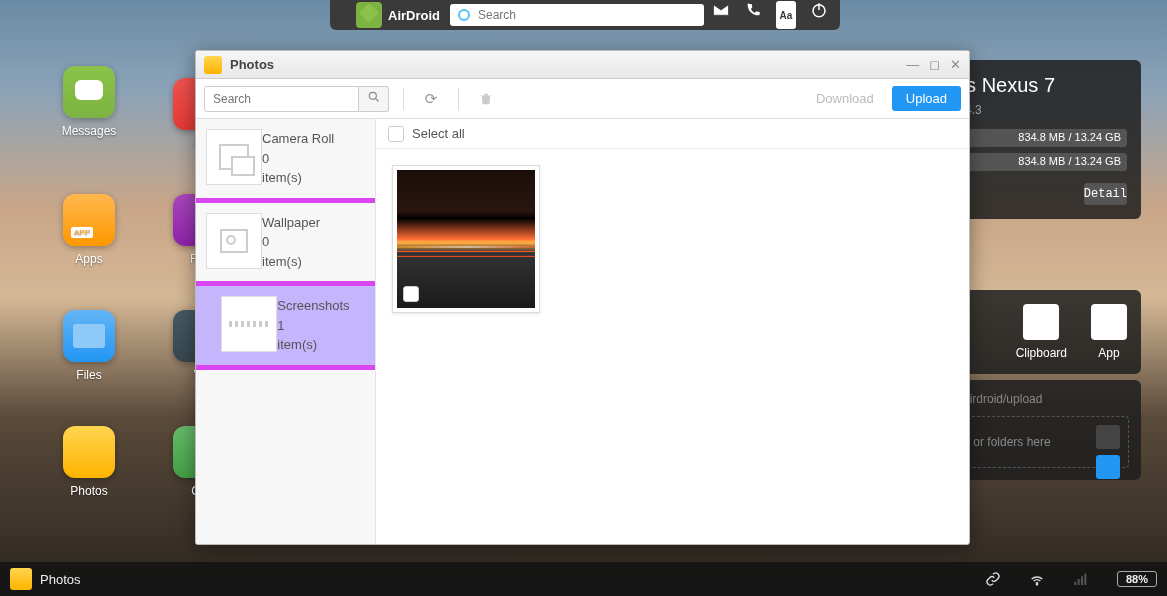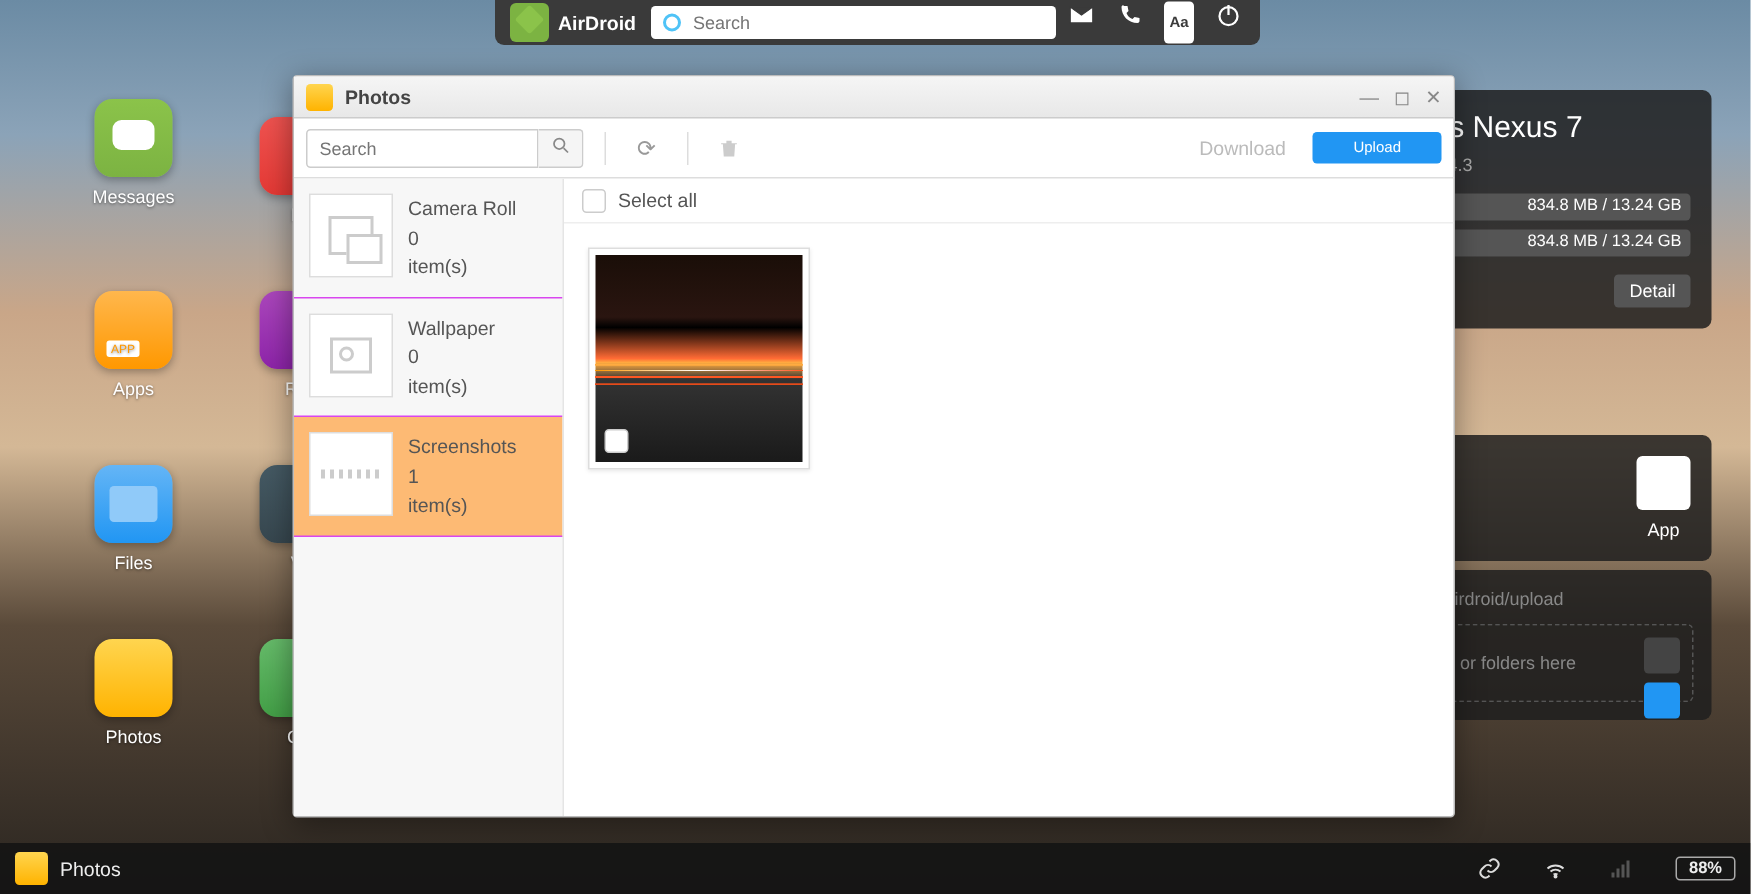--- a/index.html
+++ b/index.html
@@ -1,19 +1,19 @@
 <!DOCTYPE html>
 <html><head>
 <meta charset="utf-8">
 <style>
 * { margin: 0; padding: 0; box-sizing: border-box; font-family: Arial, Helvetica, sans-serif; }
 body { width: 1167px; height: 596px; overflow: hidden; position: relative; background: linear-gradient(180deg, #6b8ba4 0%, #8ba3b8 15%, #c9a688 35%, #d4b896 50%, #5a4a3a 70%, #2a2520 100%); }
 
 
-.topbar { position: absolute; top: 0; left: 330px; width: 510px; height: 30px; background: #3a3a3a; display: flex; align-items: center; border-radius: 0 0 6px 6px; }
+.topbar { position: absolute; top: 0; left: 330px; width: 510px; height: 30px; background: #3a3a3a; display: flex; align-items: center; border-radius: 0 0 6px 6px; padding-left: 16px; }
 .brand { display: flex; align-items: center; color: #fff; font-size: 13px; font-weight: bold; padding: 0 10px; }
 .brand-icon { width: 26px; height: 26px; background: #7cb342; border-radius: 4px; margin-right: 6px; position: relative; }
 .brand-icon::before { content: ""; position: absolute; top: 4px; left: 6px; width: 14px; height: 14px; background: #8bc34a; border-radius: 2px; transform: rotate(45deg); }
 .search-top { flex: 1; height: 22px; background: #fff; border-radius: 3px; display: flex; align-items: center; padding: 0 8px; margin-right: 8px; }
 .search-top .sicon { width: 12px; height: 12px; border: 2px solid #4fc3f7; border-radius: 50%; margin-right: 8px; }
 .search-top input { border: none; outline: none; font-size: 12px; flex: 1; color: #999; }
 .top-icons { display: flex; gap: 14px; padding-right: 12px; }
 .top-ico { width: 18px; height: 18px; display: flex; align-items: center; justify-content: center; color: #fff; }
 
 
@@ -31,21 +31,21 @@
 .d-vid { background: linear-gradient(#455a64,#37474f); }
 .d-call { background: linear-gradient(#66bb6a,#43a047); }
 
 
 .device-panel { position: absolute; top: 60px; right: 26px; width: 200px; background: rgba(30,30,30,.85); border-radius: 6px; padding: 14px; color: #ddd; }
 .device-title { font-size: 20px; font-weight: 300; color: #fff; margin-bottom: 6px; }
 .device-os { font-size: 12px; color: #aaa; margin-bottom: 12px; }
 .storage-bar { height: 18px; background: #555; border-radius: 3px; margin-bottom: 6px; position: relative; overflow: hidden; }
 .storage-bar .used { position: absolute; left: 0; top: 0; bottom: 0; width: 6%; background: #7cb342; }
 .storage-text { position: absolute; right: 6px; top: 2px; font-size: 11px; font-weight: normal; color: #fff; }
-.detail-btn { float: right; background: #555; color: #fff; border: none; padding: 4px 10px; border-radius: 3px; font-size: 12px; margin-top: 6px; }
+.detail-btn { float: right; background: #555; color: #fff; border: none; padding: 4px 0; border-radius: 3px; font-size: 12px; margin-top: 6px; font-family: Liberation Mono, monospace; }
 
 .tools-panel { position: absolute; top: 290px; right: 26px; width: 200px; background: rgba(30,30,30,.85); border-radius: 6px; padding: 14px; display: flex; justify-content: flex-end; gap: 24px; }
 .tool { text-align: center; color: #fff; font-size: 12px; }
 .tool-ico { width: 36px; height: 36px; background: #fff; border-radius: 4px; margin: 0 auto 6px; }
 
 .upload-panel { position: absolute; top: 380px; right: 26px; width: 200px; background: rgba(30,30,30,.85); border-radius: 6px; padding: 12px; color: #888; font-size: 12px; }
 .upload-panel .path { margin-bottom: 10px; }
 .upload-drop { border: 1px dashed #555; border-radius: 4px; padding: 18px 10px; text-align: left; position: relative; }
 .upload-side { position: absolute; right: 8px; top: 8px; width: 24px; }
 .upload-side div { width: 24px; height: 24px; background: #444; border-radius: 3px; margin-bottom: 6px; }
@@ -60,26 +60,26 @@
 .winbtns span { cursor: pointer; }
 
 .toolbar { height: 40px; border-bottom: 1px solid #ddd; display: flex; align-items: center; padding: 0 8px; gap: 8px; }
 .search-box { display: flex; }
 .search-box input { width: 155px; height: 26px; border: 1px solid #ccc; border-radius: 3px 0 0 3px; padding: 0 8px; font-size: 12px; outline: none; }
 .search-box button { width: 30px; height: 26px; border: 1px solid #ccc; border-left: none; background: #f5f5f5; border-radius: 0 3px 3px 0; color: #888; cursor: pointer; }
 .tb-sep { width: 1px; height: 22px; background: #ddd; margin: 0 6px; }
 .tb-btn { width: 26px; height: 26px; display: flex; align-items: center; justify-content: center; color: #999; cursor: pointer; font-size: 15px; }
 .tb-spacer { flex: 1; }
 .dl-btn { color: #bbb; font-size: 13px; padding: 4px 10px; }
-.up-btn { background: #2196f3; color: #fff; border: none; padding: 5px 27px; border-radius: 3px; font-size: 10px; cursor: pointer; }
+.up-btn { background: #2196f3; color: #fff; border: none; padding: 5px 14px; border-radius: 3px; font-size: 13px; cursor: pointer; }
 
 .body { flex: 1; display: flex; overflow: hidden; }
 .sidebar { width: 180px; background: #f7f7f7; border-right: 1px solid #e5e5e5; overflow-y: auto; }
-.album { display: flex; padding: 10px; gap: 10px; cursor: pointer; border-bottom: 1px solid #d946ef; }
-.album.active { background: #fdba74; }
+.album { display: flex; padding: 10px; cursor: pointer; border-bottom: 5px solid #d946ef; }
+.album.active { background: #c4b5fd; justify-content: center; }
 .album-thumb { width: 56px; height: 56px; background: #fff; border: 1px solid #ddd; display: flex; align-items: center; justify-content: center; }
 .album-thumb .ph { width: 30px; height: 26px; border: 2px solid #ccc; position: relative; }
 .album-thumb .ph::after { content: ""; position: absolute; right: -8px; bottom: -8px; width: 20px; height: 16px; border: 2px solid #ccc; background: #fff; }
 .album-thumb .pic { width: 28px; height: 24px; border: 2px solid #ccc; position: relative; }
 .album-thumb .pic::after { content: ""; position: absolute; top: 4px; left: 4px; width: 6px; height: 6px; border: 2px solid #ccc; border-radius: 50%; }
 .album-thumb.ss { background: #fff; }
 .album-thumb.ss::after { content: ""; display: block; width: 40px; height: 6px; background: repeating-linear-gradient(90deg,#ccc 0 3px,transparent 3px 6px); }
 .album-info { font-size: 13px; color: #555; line-height: 1.5; }
 
 .content { flex: 1; display: flex; flex-direction: column; }
@@ -150,20 +150,21 @@
       <div class="storage-text">834.8 MB / 13.24 GB</div>
     </div>
   <div class="storage-bar">
       <div class="used"></div>
       <div class="storage-text">834.8 MB / 13.24 GB</div>
     </div>
   <button class="detail-btn">Detail</button>
 </div>
 
 <div class="tools-panel">
+  <div class="tool"><div class="tool-ico"></div><span>Clipboard</span></div>
   <div class="tool"><div class="tool-ico"></div><span>App</span></div>
 </div>
 
 <div class="upload-panel">
   <div class="path">d/airdroid/upload</div>
   <div class="upload-drop">
     <span>s or folders here</span>
     <div class="upload-side">
       <div></div>
       <div class="active"></div>

